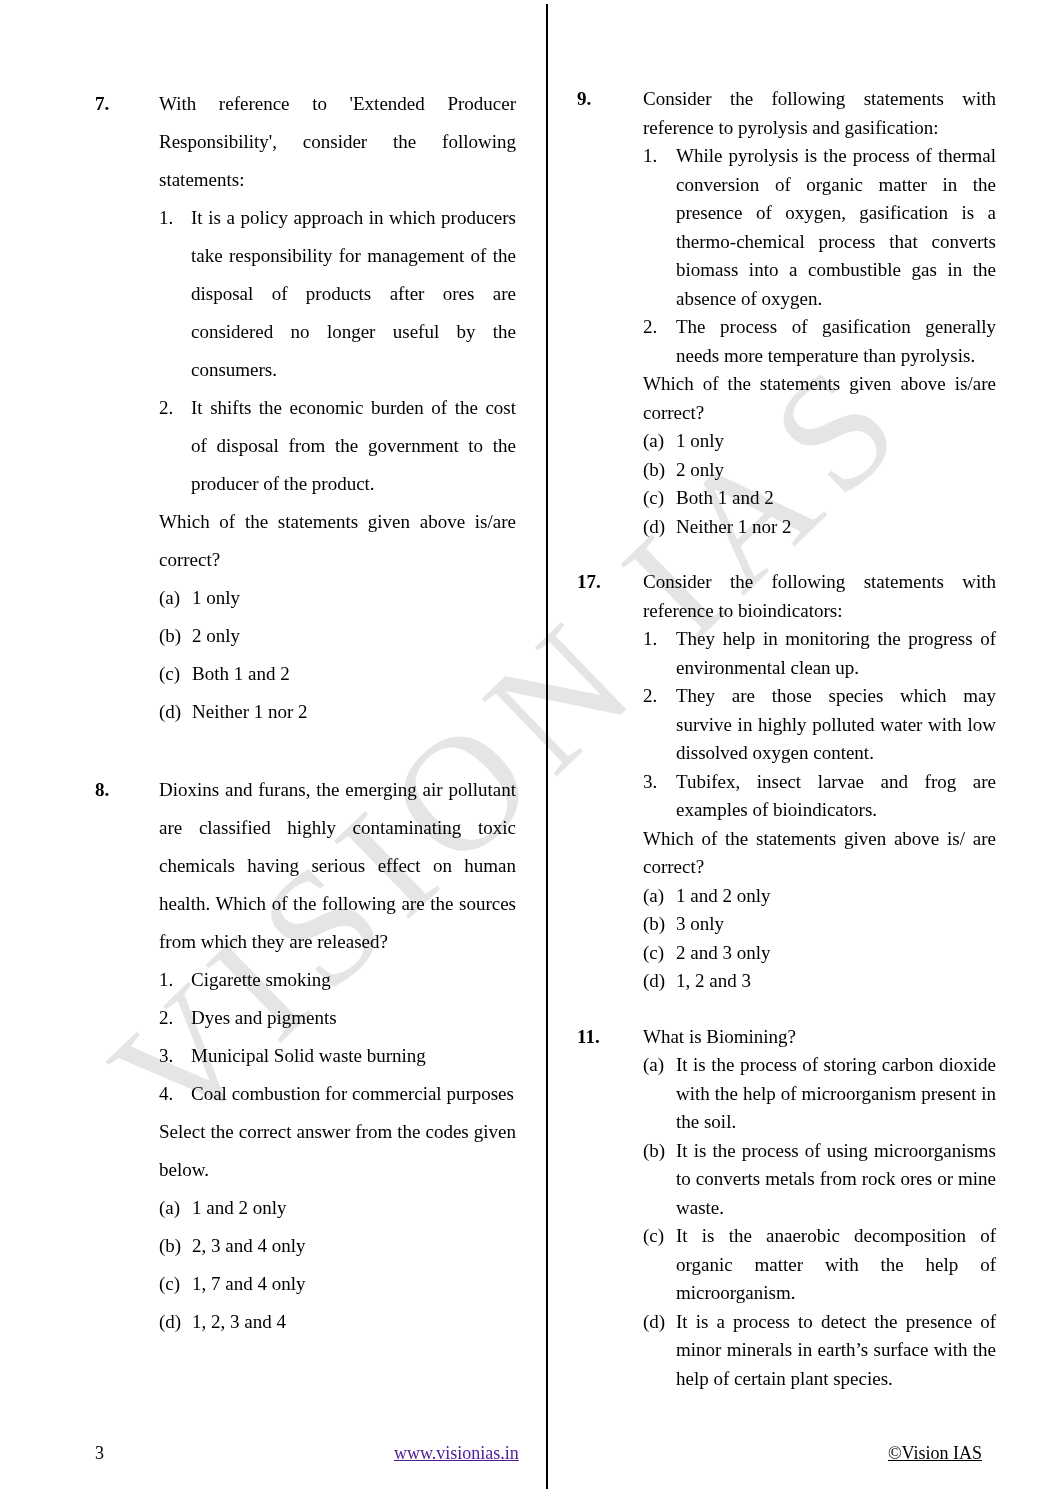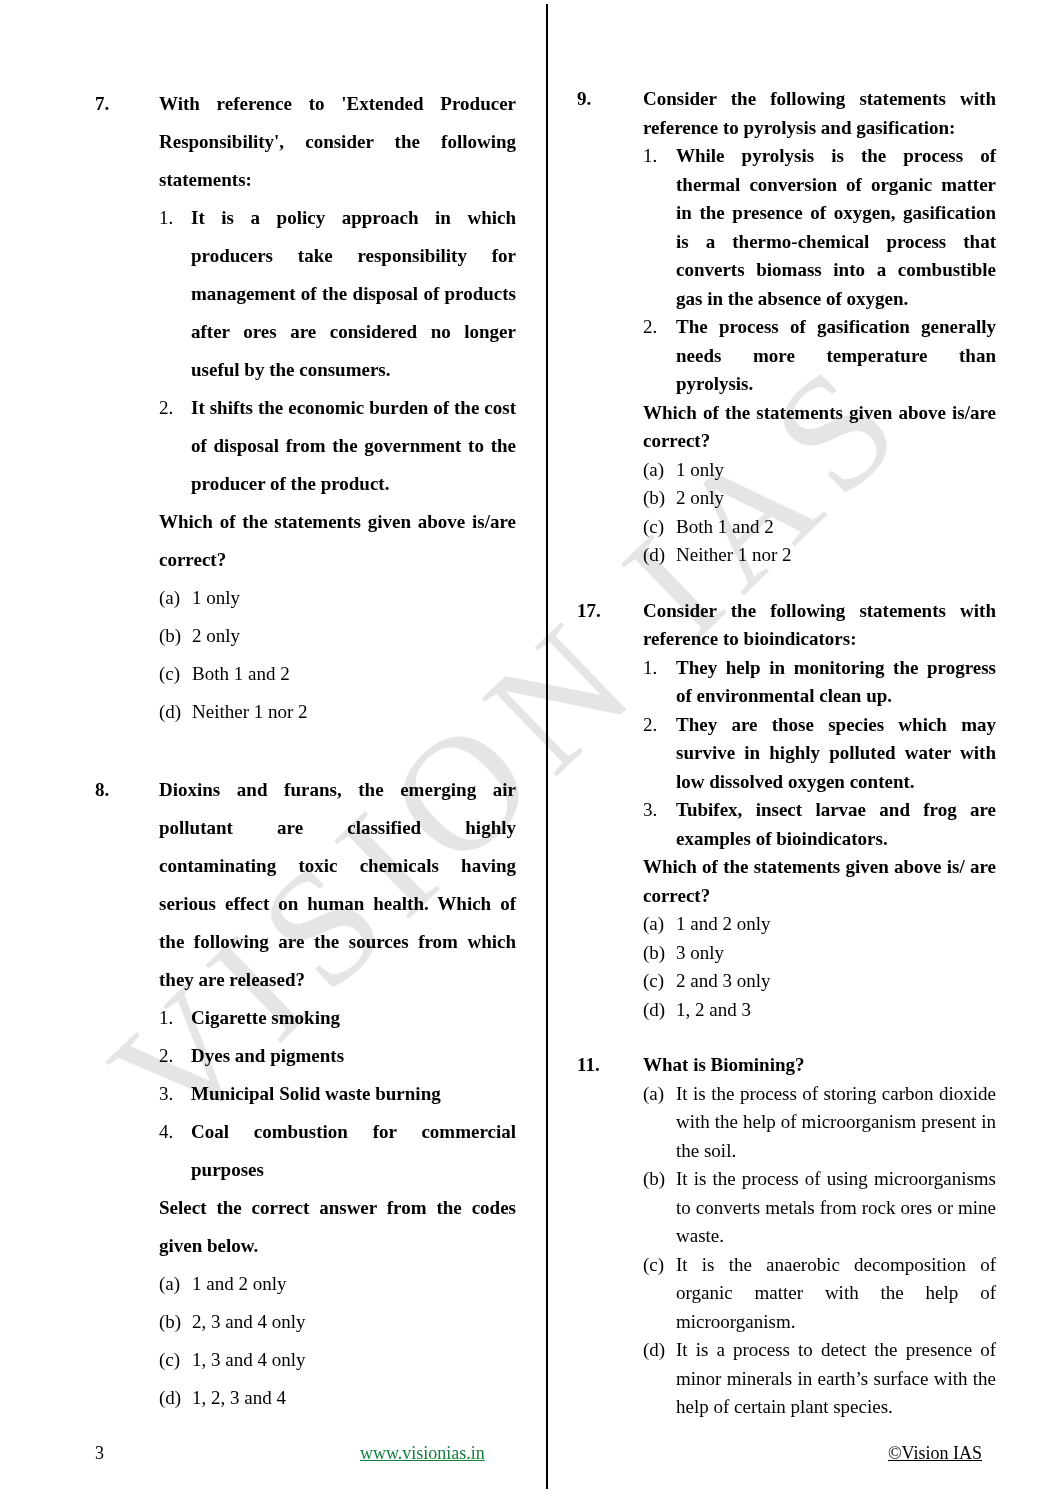--- a/index.html
+++ b/index.html
@@ -51,45 +51,45 @@
   .col-right .question + .question { margin-top: 27px; }
 
   .q-num {
     width: 64px;
     flex-shrink: 0;
     font-weight: bold;
   }
   .col-right .q-num { width: 66px; }
   .q-body { flex: 1; min-width: 0; }
 
-  .q-text { text-align: justify; font-weight: bold; }
+  .q-text { text-align: justify; }
 
   .stmt { display: flex; }
   .stmt-num { width: 32px; flex-shrink: 0; }
   .col-right .stmt-num { width: 33px; }
-  .stmt-text { flex: 1; min-width: 0; text-align: justify; font-weight: bold; }
+  .stmt-text { flex: 1; min-width: 0; text-align: justify; }
 
   .opt { display: flex; }
   .opt-label { width: 33px; flex-shrink: 0; }
   .opt-text { flex: 1; min-width: 0; text-align: justify; }
 
   .footer {
     position: absolute;
     left: 0;
     right: 0;
     bottom: 28px;
     height: 26px;
     font-size: 18px;
     z-index: 2;
   }
   .page-num { position: absolute; left: 95px; }
   .footer-url {
     position: absolute;
-    left: 360px;
-    color: #15803d;
+    left: 394px;
+    color: #4c1d95;
     cursor: pointer;
   }
   .copyright { position: absolute; right: 76px; text-decoration: underline; }
 </style>
 </head>
 <body>
 
 <div class="page">
 
   <div class="watermark">VISION IAS</div>
@@ -153,21 +153,21 @@
         <div class="opt">
           <span class="opt-label">(a)</span>
           <span class="opt-text">1 and 2 only</span>
         </div>
         <div class="opt">
           <span class="opt-label">(b)</span>
           <span class="opt-text">2, 3 and 4 only</span>
         </div>
         <div class="opt">
           <span class="opt-label">(c)</span>
-          <span class="opt-text">1, 3 and 4 only</span>
+          <span class="opt-text">1, 7 and 4 only</span>
         </div>
         <div class="opt">
           <span class="opt-label">(d)</span>
           <span class="opt-text">1, 2, 3 and 4</span>
         </div>
       </div>
     </section>
 
   </div>
 

